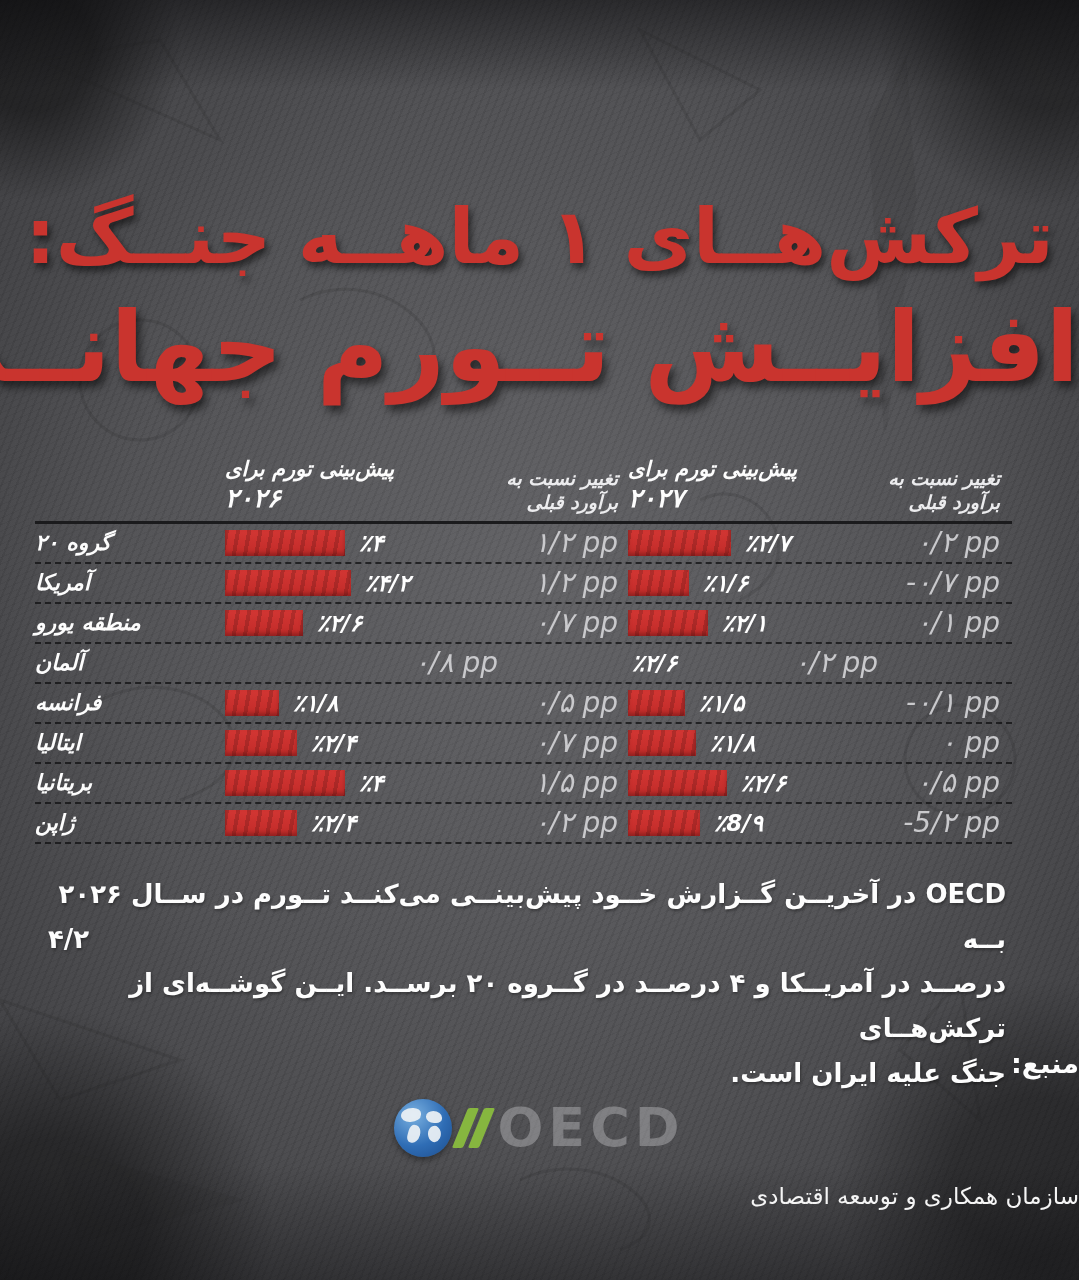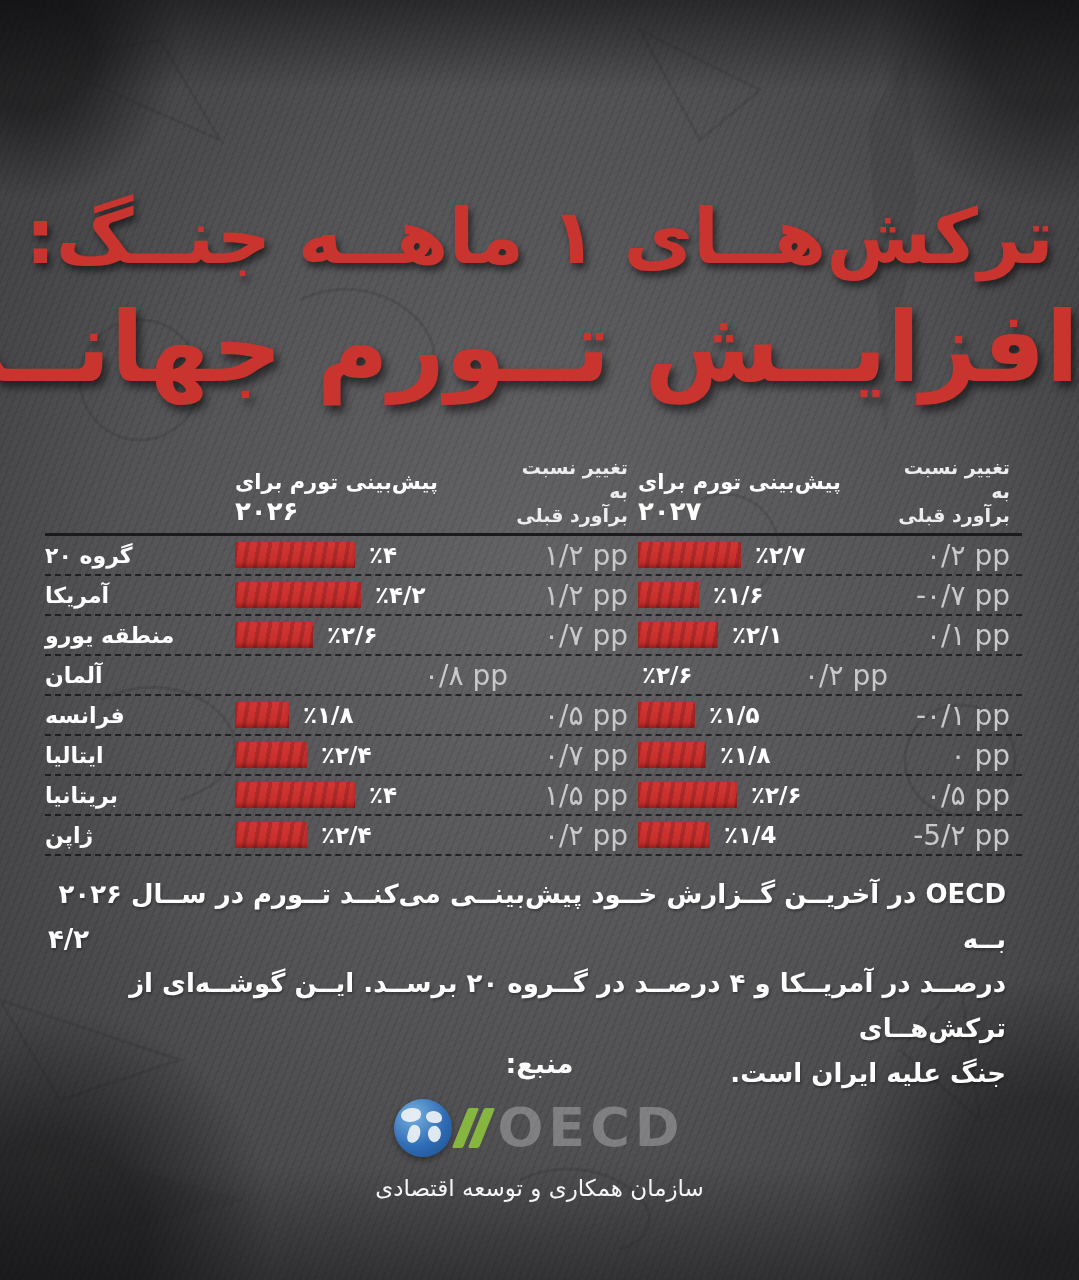--- a/index.html
+++ b/index.html
@@ -29,21 +29,21 @@
   .title-line1 {
     font-size:76px; font-weight:bold; color:var(--red); line-height:1.35;
     white-space:nowrap; text-shadow:3px 5px 7px rgba(0,0,0,.55);
   }
   .title-line2 {
     font-size:98px; font-weight:bold; color:var(--red); line-height:1.2;
     white-space:nowrap; text-shadow:4px 6px 8px rgba(0,0,0,.55);
   }
 
   
-  .table { position:absolute; top:456px; left:45px; width:977px; direction:ltr; }
+  .table { position:absolute; top:456px; left:35px; width:977px; direction:ltr;font-style:italic; }
   .thead {
     display:grid; grid-template-columns:190px 273px 120px 10px 250px 122px;
     align-items:end; border-bottom:3px solid #1b1b1d; padding-bottom:6px;
   }
   .h-cell { direction:rtl; line-height:1.25; }
   .h-forecast { text-align:left; color:#fdfdfd; }
   .h-forecast .h-top { font-size:21px; font-weight:bold; }
   .h-forecast .h-year { font-size:26px; font-weight:bold; }
   .h-change { text-align:right; color:#ececee; font-size:19px; font-weight:600; }
 
@@ -65,41 +65,41 @@
   
   .para {
     position:absolute; top:872px; right:73px; width:958px;
     color:#fdfdfd; font-size:26px; font-weight:bold; line-height:1.72;
     text-shadow:1px 2px 3px rgba(0,0,0,.35);
   }
   .para .line { text-align:right; text-align-last:justify; }
   .para .line.last { text-align-last:right; }
 
   
-  .source { position:absolute; top:1048px; left:0; right:0; text-align:center; }
+  .source { position:absolute; top:1048px; left:0; right:0; text-align:right; }
   .source-label { font-size:27px; font-weight:bold; color:#fdfdfd; margin-bottom:10px; }
   .logo-row { display:flex; direction:ltr; align-items:center; justify-content:center; gap:6px; height:62px;margin-top:18px; }
   .globe {
     position:relative; width:58px; height:58px; border-radius:50%; overflow:hidden;
     background:radial-gradient(circle at 34% 28%, #79b0e0 0%, #2f6db5 55%, #1c4c8c 100%);
     box-shadow:0 3px 6px rgba(0,0,0,.4);
   }
   .land { position:absolute; background:#eef2f5; opacity:.92; }
   .land1 { width:20px; height:14px; top:9px; left:7px; border-radius:60% 40% 55% 45%; }
   .land2 { width:12px; height:18px; top:26px; left:14px; border-radius:45% 55% 60% 40%; transform:rotate(15deg); }
   .land3 { width:16px; height:12px; top:12px; left:32px; border-radius:50% 60% 40% 55%; }
   .land4 { width:13px; height:16px; top:27px; left:34px; border-radius:55% 45% 60% 45%; transform:rotate(-12deg); }
   .chevrons { display:flex; gap:5px; margin-left:2px; }
   .chev { width:11px; height:40px; background:#86b63f; transform:skewX(-22deg); border-radius:2px; }
   .chev.small { height:40px; }
   .logo-text {
     font-size:54px; font-weight:bold; letter-spacing:5px; color:rgba(205,205,208,.38);
     line-height:1; margin-left:4px;
   }
-  .source-caption { font-size:23px; color:#f5f5f5; margin-top:16px; }
+  .source-caption { font-size:23px; color:#f5f5f5; margin-top:24px; }
 
   :root { --red:#c9342e; }
 </style>
 </head>
 <body>
 
 <div class="page">
 
   <svg class="bg-art" viewBox="0 0 1079 1280" xmlns="http://www.w3.org/2000/svg">
     <g stroke="#232325" fill="none" opacity="0.16" stroke-width="3">
@@ -249,21 +249,21 @@
     <div class="row">
       <div class="c-label">ژاپن</div>
       <div class="c-bars">
         <div class="bar b26" style="width: 72px;"></div>
         <span class="pct p26">٪۲/۴</span>
       </div>
       <div class="c-pp d26">۰/۲ pp</div>
       <div></div>
       <div class="c-bars">
         <div class="bar b27" style="width: 72px;"></div>
-        <span class="pct p27">٪۱/4</span>
+        <span class="pct p27">٪8/۹</span>
       </div>
       <div class="c-pp d27">-5/۲ pp</div>
     </div>
   </div>
   </div>
 
   <div class="para">
     <div class="line">OECD در آخریــن گــزارش خــود پیش‌بینــی می‌کنــد تــورم در ســال ۲۰۲۶ بــه ۴/۲</div>
     <div class="line">درصــد در آمریــکا و ۴ درصــد در گــروه ۲۰ برســد. ایــن گوشــه‌ای از ترکش‌هــای</div>
     <div class="line last">جنگ علیه ایران است.</div>

